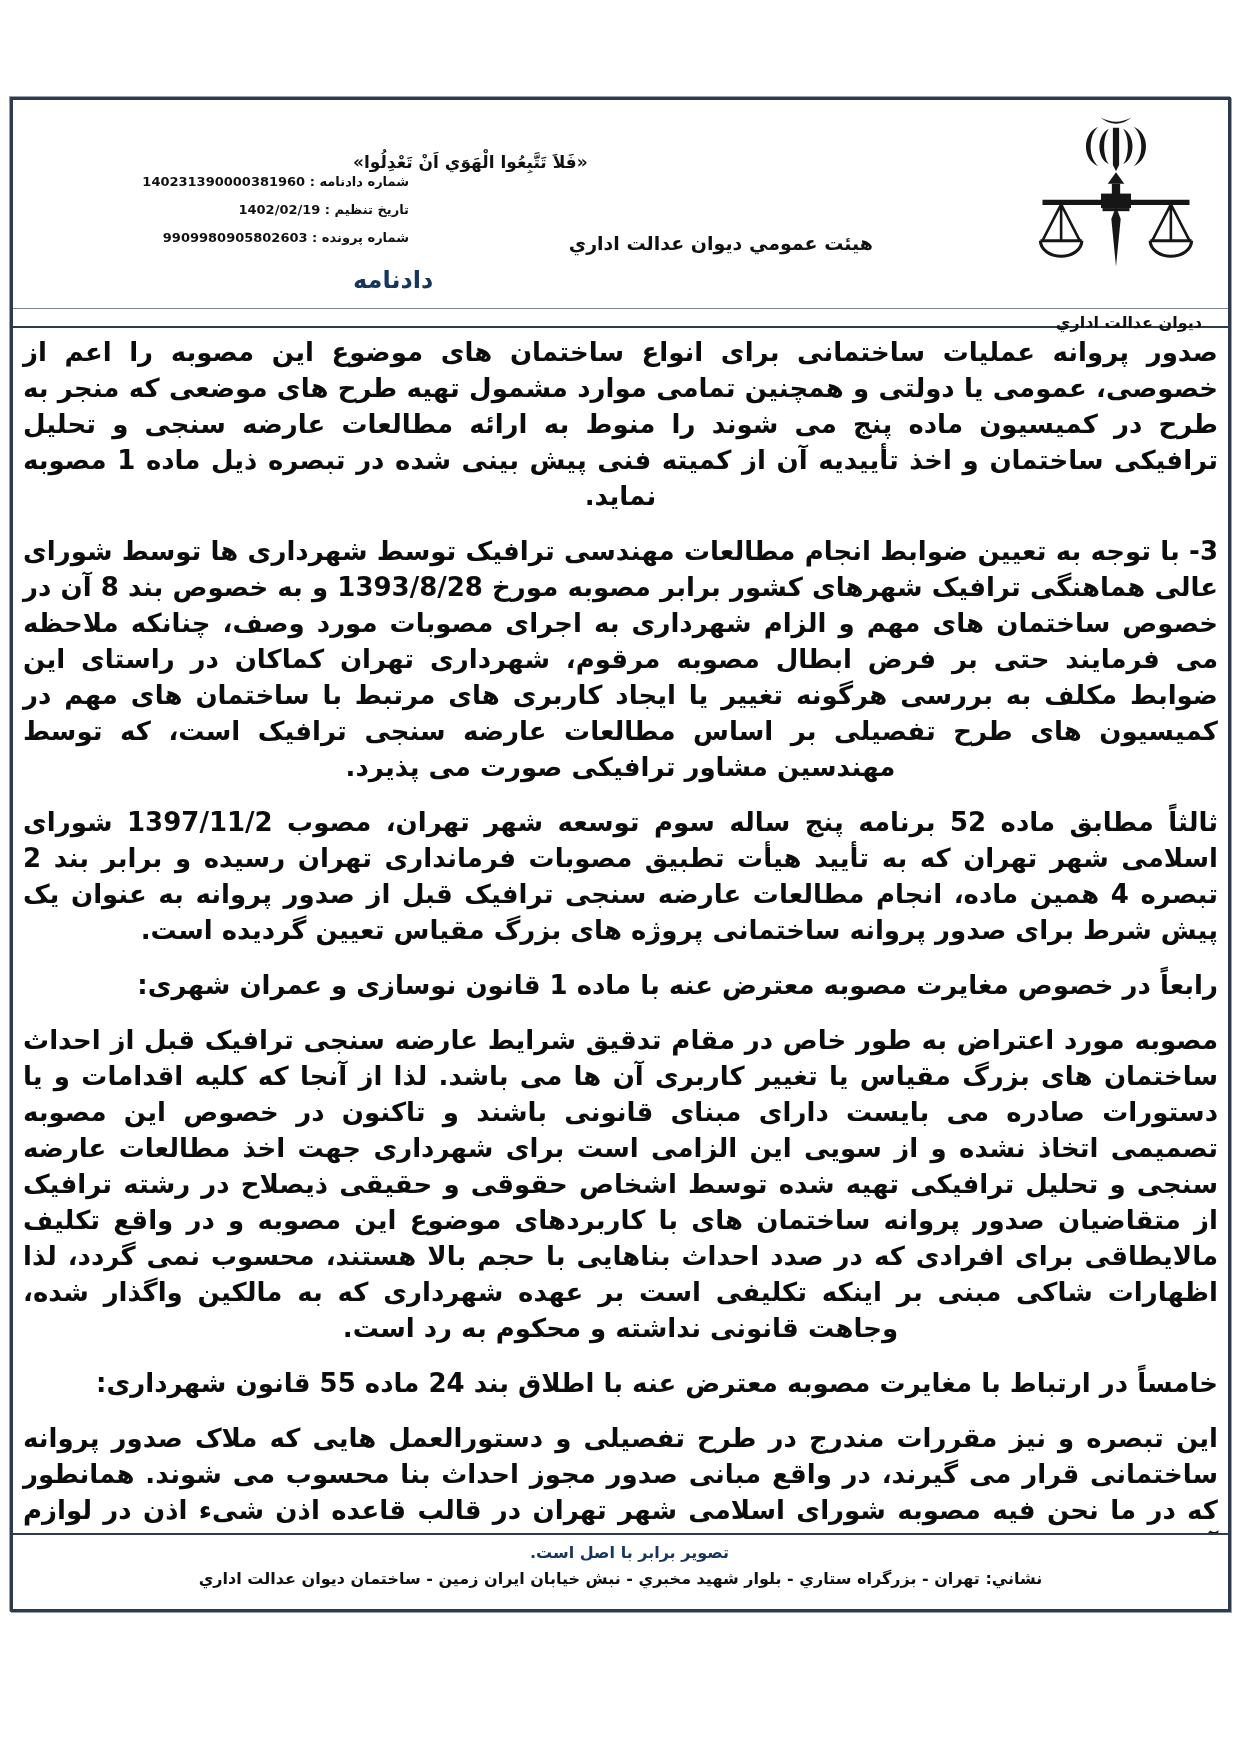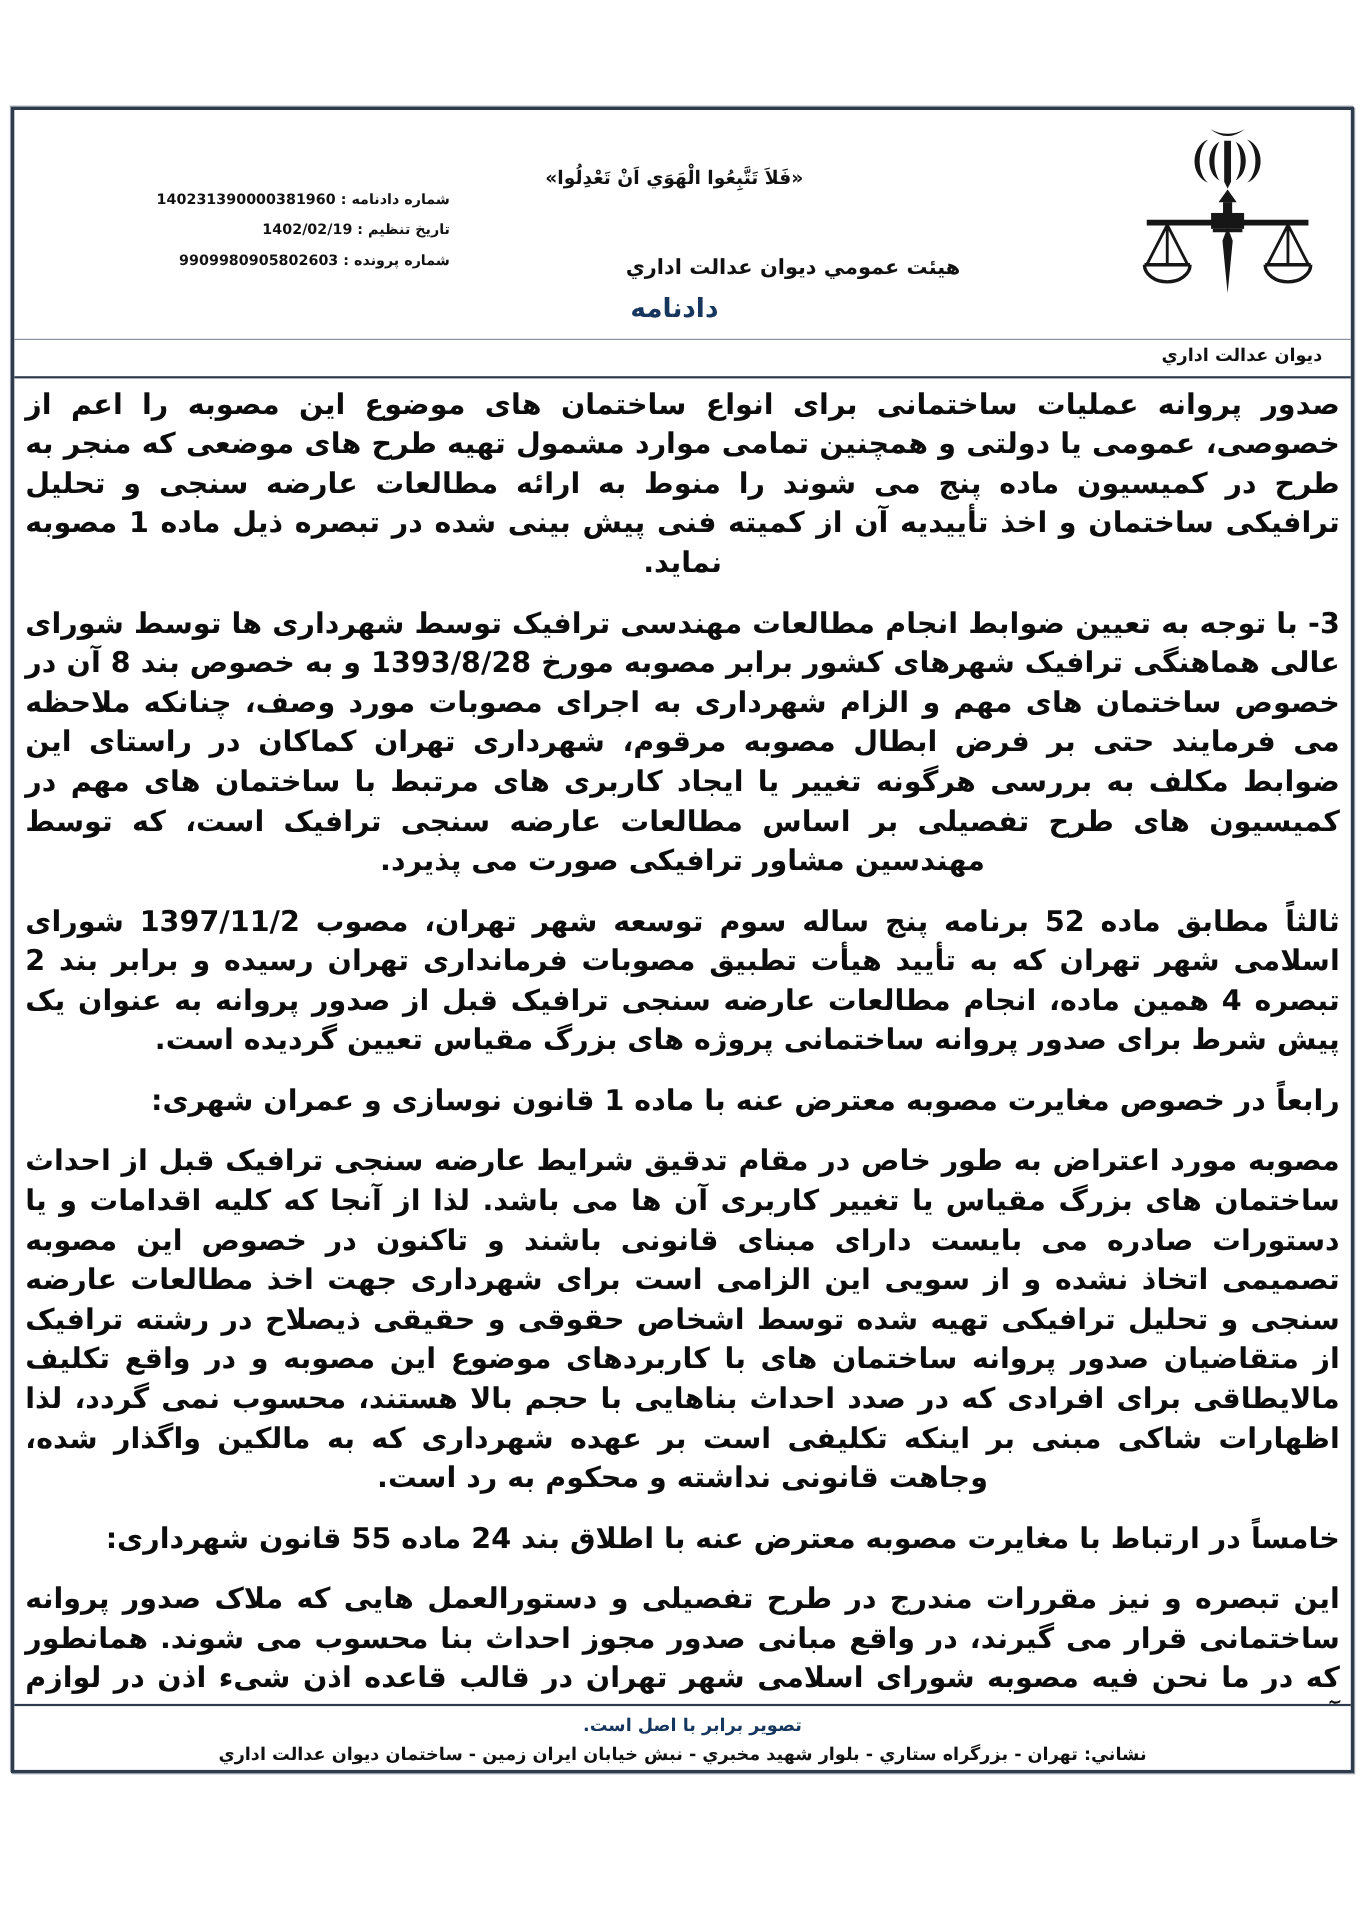--- a/index.html
+++ b/index.html
@@ -33,38 +33,38 @@
     font-size:13px;font-weight:700;color:#111;
     line-height:28px;
     white-space:nowrap;
   }
   .center-block{
     position:absolute;
     left:340px;top:0;width:520px;height:100%;
   }
   .verse{
     position:absolute;top:52px;width:100%;
-    text-align:center;font-size:17px;font-weight:700;color:#111;
+    text-align:left;font-size:17px;font-weight:700;color:#111;
   }
   .org-name{
     position:absolute;top:132px;width:100%;
     text-align:right;font-size:19px;font-weight:700;color:#111;
   }
   .doc-type{
     position:absolute;top:166px;width:100%;
-    text-align:center;font-size:24px;font-weight:700;color:#17365d;
+    text-align:left;font-size:24px;font-weight:700;color:#17365d;
   }
   .logo-block{
     position:absolute;right:20px;top:12px;width:184px;
     text-align:center;
   }
   .logo-block svg{display:block;margin:0 auto;}
   
   .caption-row{
-    height:36px;
+    height:20px;
     box-sizing:border-box;
     border-top:1px solid #7d8794;
     border-bottom:2px solid #2e3b4c;
     text-align:right;
     padding:4px 26px 0 0;
     font-size:16px;font-weight:700;color:#111;
   }
   
   .body-sec{
     height:1205px;

